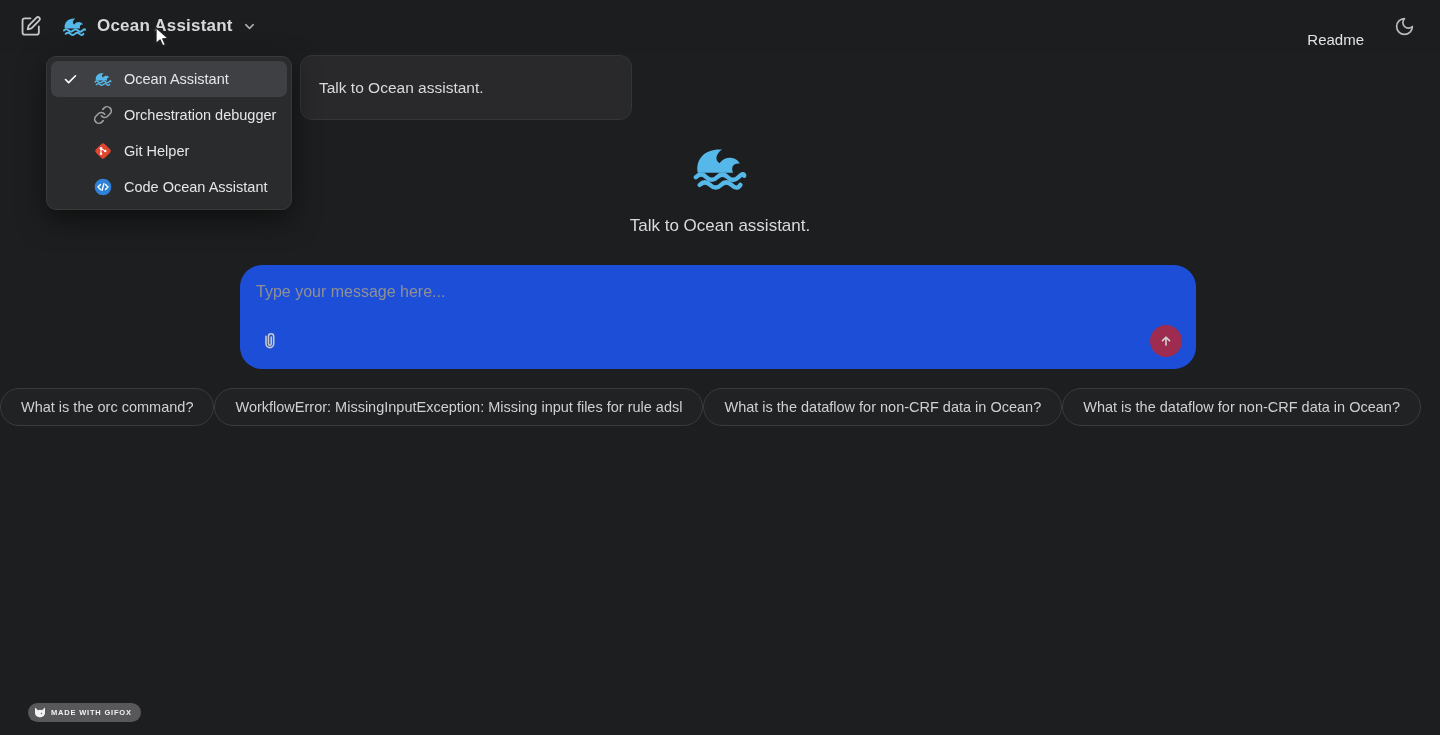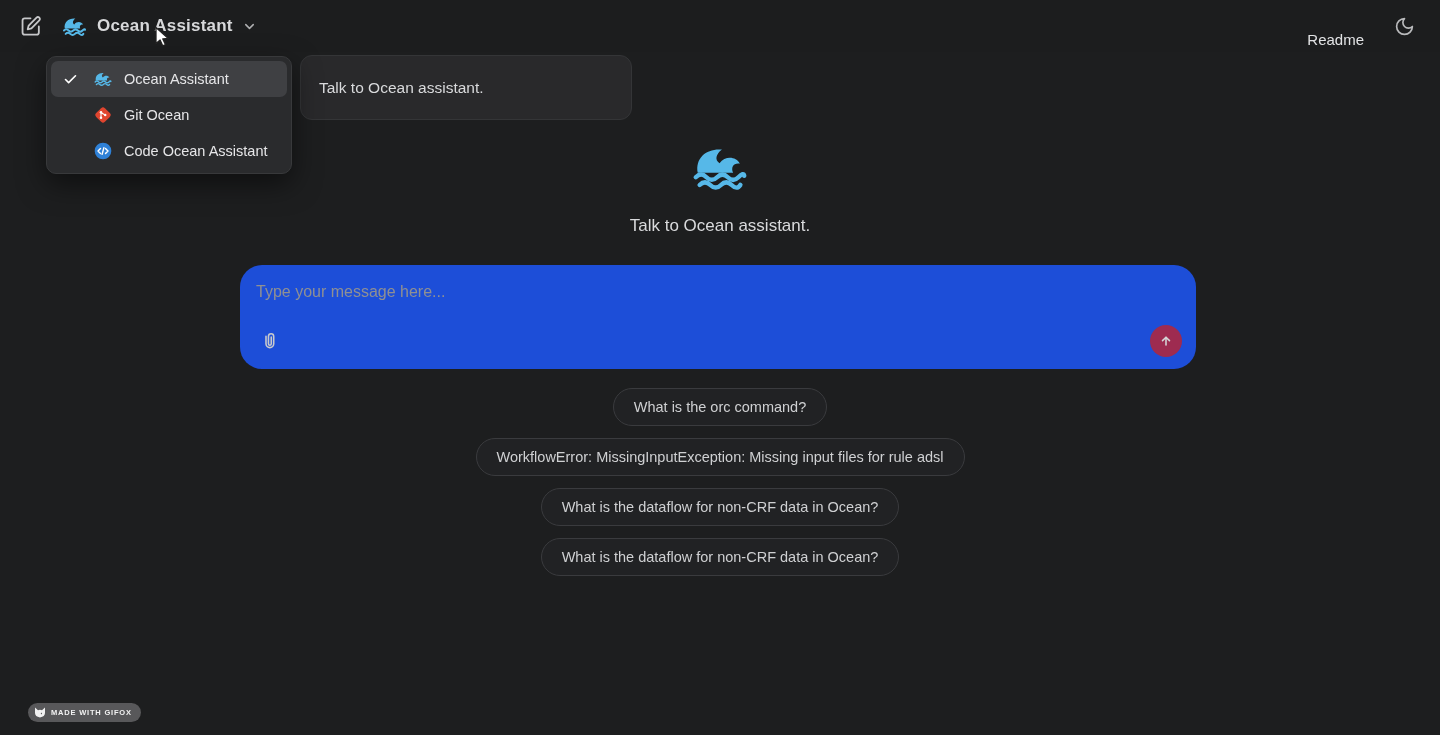--- a/index.html
+++ b/index.html
@@ -79,21 +79,21 @@
   }
   .attach-btn { width:26px; height:26px; background:none; border:none; cursor:pointer; color:#c9cacc; display:flex; align-items:center; justify-content:center; }
   .send-btn {
     width:32px; height:32px; border-radius:50%; border:none; cursor:pointer;
     display:flex; align-items:center; justify-content:center;
   }
 
   
   .suggestions {
     position:absolute; top:388px; left:0; right:0;
-    display:flex; flex-direction:column; align-items:center; gap:12px;
+    display:flex; flex-direction:row; align-items:center; 
   }
   .chip-row { display:flex; gap:9px; justify-content:center; }
   .chip {
     height:38px; padding:0 20px; border-radius:19px;
     background:#212224; border:1px solid #3a3b3e;
     color:#cfd0d2; font-size:14.5px; font-family:inherit;
     display:flex; align-items:center; white-space:nowrap; cursor:pointer;
   }
 
   
@@ -165,34 +165,44 @@
         </svg>
     </span>
     <span class="dd-icon">
       <svg width="20" height="20" viewBox="0 0 64 48">
           <use href="#sym-wave"></use>
         </svg>
     </span>
     <span class="dd-label">Ocean Assistant</span>
   </button>
 
+  <button class="dd-item">
+    <span class="dd-check"></span>
+    <span class="dd-icon" style="color:#9d9ea1">
+      <svg width="20" height="20" viewBox="0 0 24 24" fill="none" stroke="currentColor" stroke-width="2" stroke-linecap="round" stroke-linejoin="round">
+        <path d="M10 13a5 5 0 0 0 7.54.54l3-3a5 5 0 0 0-7.07-7.07l-1.72 1.71"></path>
+        <path d="M14 11a5 5 0 0 0-7.54-.54l-3 3a5 5 0 0 0 7.07 7.07l1.71-1.71"></path>
+      </svg>
+    </span>
+    <span class="dd-label">Orchestration debugger</span>
+  </button>
 
   <button class="dd-item">
     <span class="dd-check"></span>
     <span class="dd-icon">
       <svg width="20" height="20" viewBox="0 0 24 24">
         <rect x="4.6" y="4.6" width="14.8" height="14.8" rx="3.2" transform="rotate(45 12 12)" fill="#e0452f"></rect>
         <line x1="9.6" y1="9.2" x2="13.6" y2="11.4" stroke="#fff" stroke-width="1.3"></line>
         <line x1="9.6" y1="9.6" x2="9.6" y2="14.6" stroke="#fff" stroke-width="1.3"></line>
         <circle cx="9.6" cy="8.6" r="1.5" fill="#fff"></circle>
         <circle cx="9.6" cy="15.4" r="1.5" fill="#fff"></circle>
         <circle cx="14.6" cy="11.9" r="1.5" fill="#fff"></circle>
       </svg>
     </span>
-    <span class="dd-label">Git Ocean</span>
+    <span class="dd-label">Git Helper</span>
   </button>
 
   <button class="dd-item">
     <span class="dd-icon" style="margin-left:30px">
       <svg width="20" height="20" viewBox="0 0 24 24">
         <circle cx="12" cy="12" r="10" fill="#2f81d7"></circle>
         <g fill="none" stroke="#fff" stroke-width="1.7" stroke-linecap="round" stroke-linejoin="round">
           <polyline points="9 9 6 12 9 15"></polyline>
           <polyline points="15 9 18 12 15 15"></polyline>
           <line x1="13.1" y1="8" x2="10.9" y2="16"></line>

